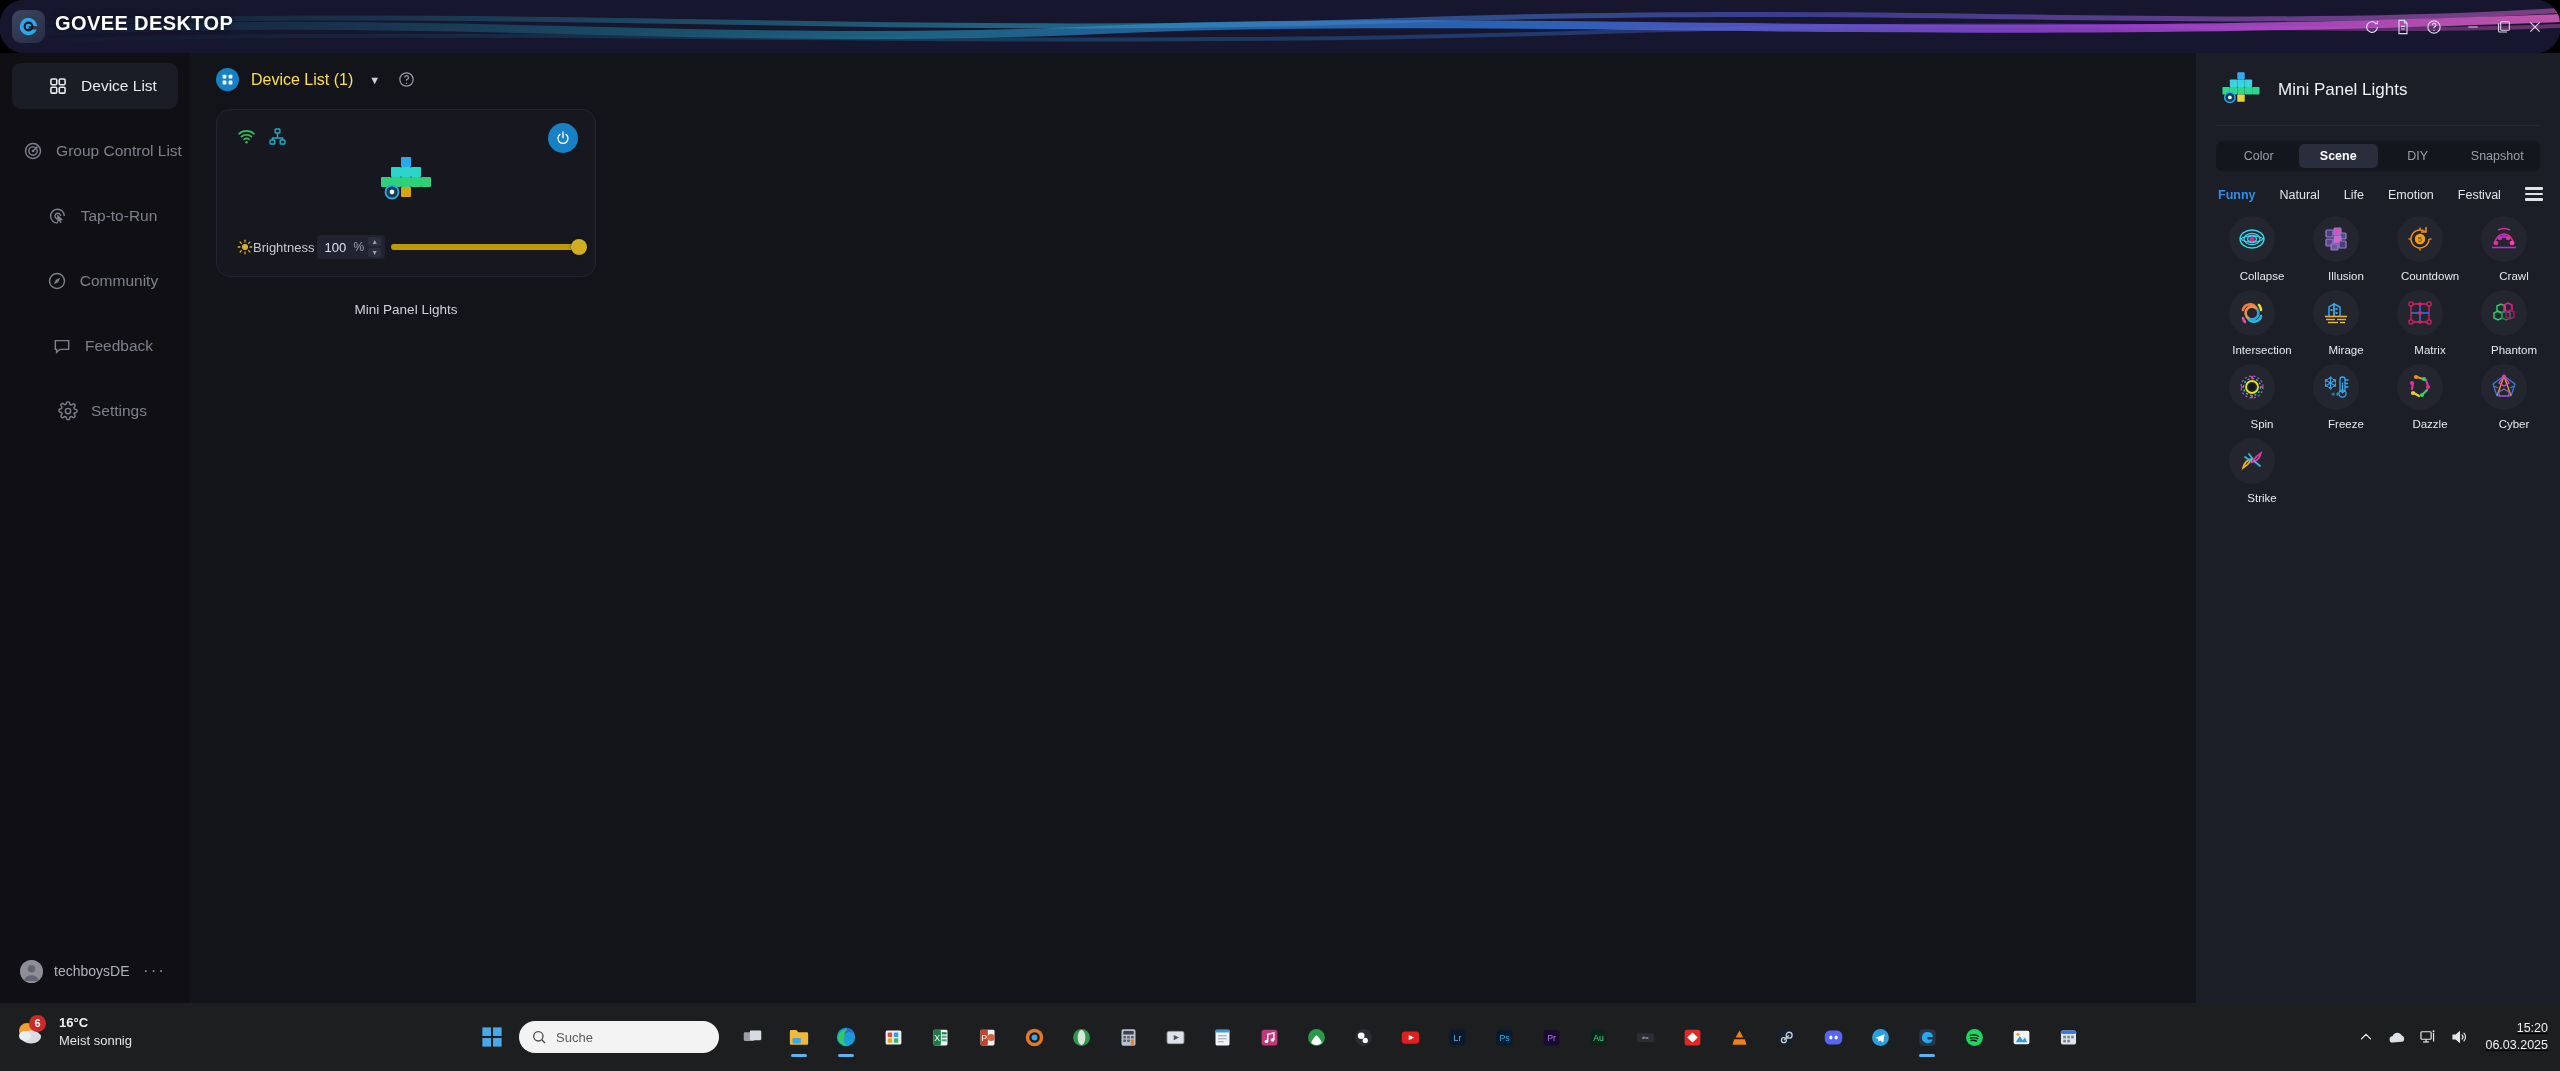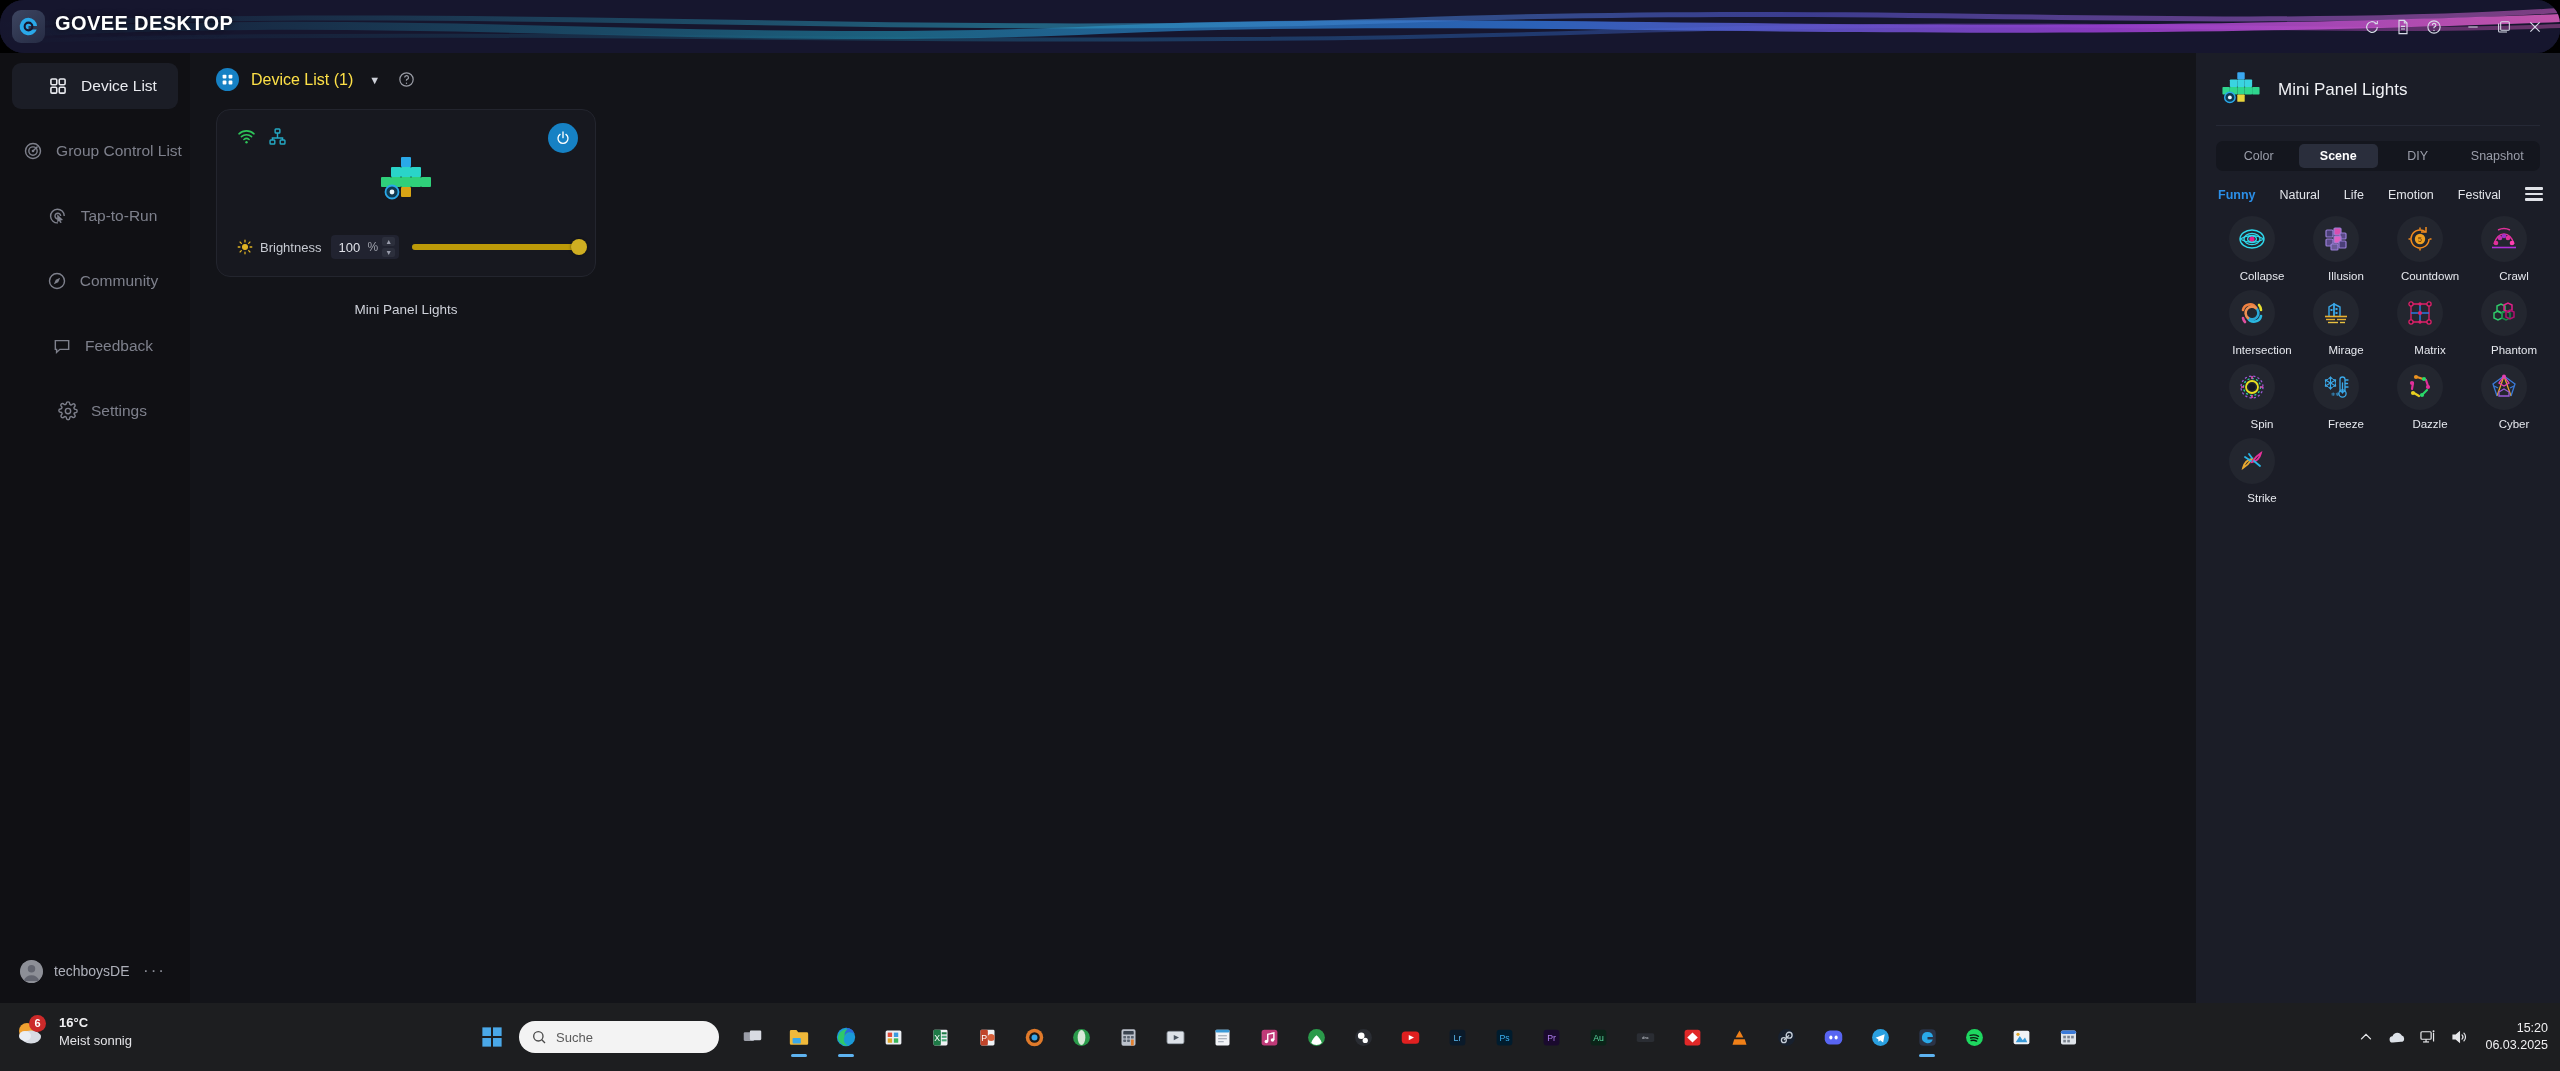--- a/index.html
+++ b/index.html
@@ -108,21 +108,21 @@
   .dev-img {
     position: absolute; left: 50%; top: 47px; transform: translateX(-50%);
     width: 62px; height: 48px;
   }
   .dev-name {
     position: absolute; left: 0; right: 0; top: 192px; text-align: center;
     font-size: 13.5px; color: #cfd2da;
   }
   .bright-row {
     position: absolute; left: 20px; bottom: 17px; right: 16px;
-    display: flex; align-items: center; gap: 7px;
+    display: flex; align-items: center; 
   }
   .bright-ico { width: 16px; height: 16px; flex: none; }
   .bright-lbl { font-size: 13px; color: #c7cad2; white-space: nowrap; }
   .bright-field {
     display: flex; align-items: center; background: #212330;
     border-radius: 4px; height: 24px; padding: 0 4px 0 7px; margin-left: 3px;
   }
   .bright-val { font-size: 13px; color: #dfe1e8; min-width: 24px; }
   .bright-pct { font-size: 12px; color: #9ea1ab; margin-left: 5px; margin-right: 4px; }
   .spin-btns { display: flex; flex-direction: column; gap: 2px; cursor: pointer; }
@@ -225,21 +225,21 @@
     display: flex; align-items: center; justify-content: center; cursor: pointer;
   }
   .tb-app .ind {
     position: absolute; bottom: 2px; left: 50%; transform: translateX(-50%);
     width: 12px; height: 3px; border-radius: 2px; background: #8a8d96;
   }
   .tb-app.act .ind { width: 16px; background: #5eb3f0; }
 
   .tb-tray {
     position: absolute; right: 12px; top: 0; height: 68px;
-    display: flex; align-items: center; gap: 13px;
+    display: flex; align-items: center; gap: 13px; text-decoration: underline;
   }
   .tray-ico { width: 18px; height: 18px; color: #e6e7ea; cursor: pointer; }
   .tb-clock { text-align: right; line-height: 1.35; cursor: pointer; margin-left: 4px; }
   .tb-clock div { font-size: 12.5px; color: #f0f0f2; }
 </style>
 </head>
 <body>
 
 <div id="app">
 

